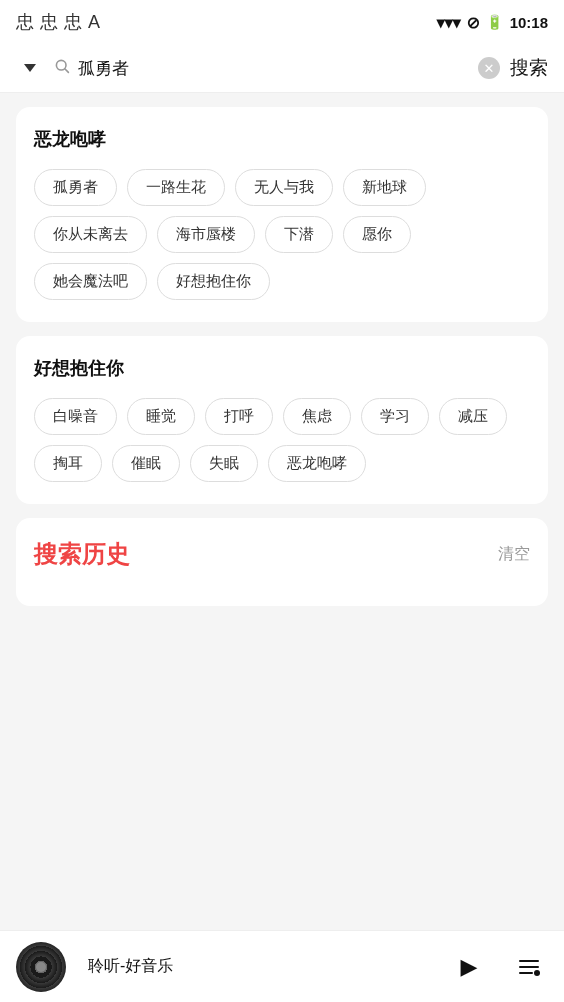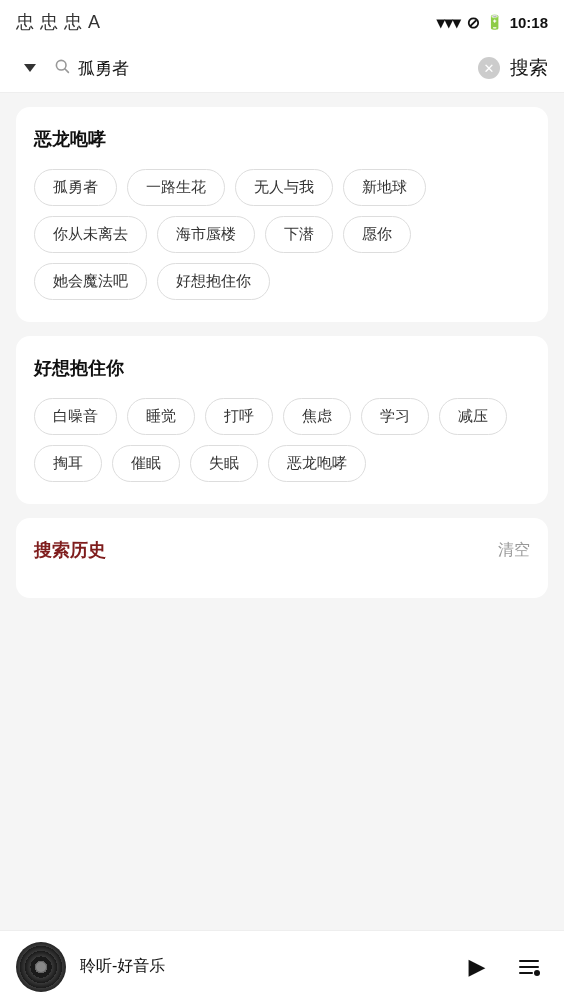--- a/index.html
+++ b/index.html
@@ -139,43 +139,43 @@
       border-radius: 14px;
       padding: 20px 18px 22px;
     }
     .history-header {
       display: flex;
       align-items: center;
       justify-content: space-between;
       margin-bottom: 14px;
     }
     .history-title {
-      font-size: 18px;
+      font-size: 24px;
       font-weight: 700;
-      color: #7f1d1d;
+      color: #ef4444;
     }
     .clear-history-btn {
       font-size: 16px;
       color: #999;
       cursor: pointer;
     }
 
     
     .player-bar {
       position: absolute;
       bottom: 0;
       left: 0;
       right: 0;
       height: 72px;
       background: #fff;
       border-top: 1px solid #eee;
       display: flex;
       align-items: center;
       padding: 0 16px;
-      gap: 14px;
+      gap: 22px;
     }
     .vinyl-record {
       width: 50px;
       height: 50px;
       border-radius: 50%;
       background: radial-gradient(circle at center, #666 18%, #1a1a1a 18%, #1a1a1a 30%, #3a3a3a 30%, #1a1a1a 45%, #3a3a3a 45%, #1a1a1a 60%, #3a3a3a 60%, #1a1a1a 75%, #cc2233 75%, #cc2233 100%);
       flex-shrink: 0;
       position: relative;
     }
     .vinyl-record::after {

